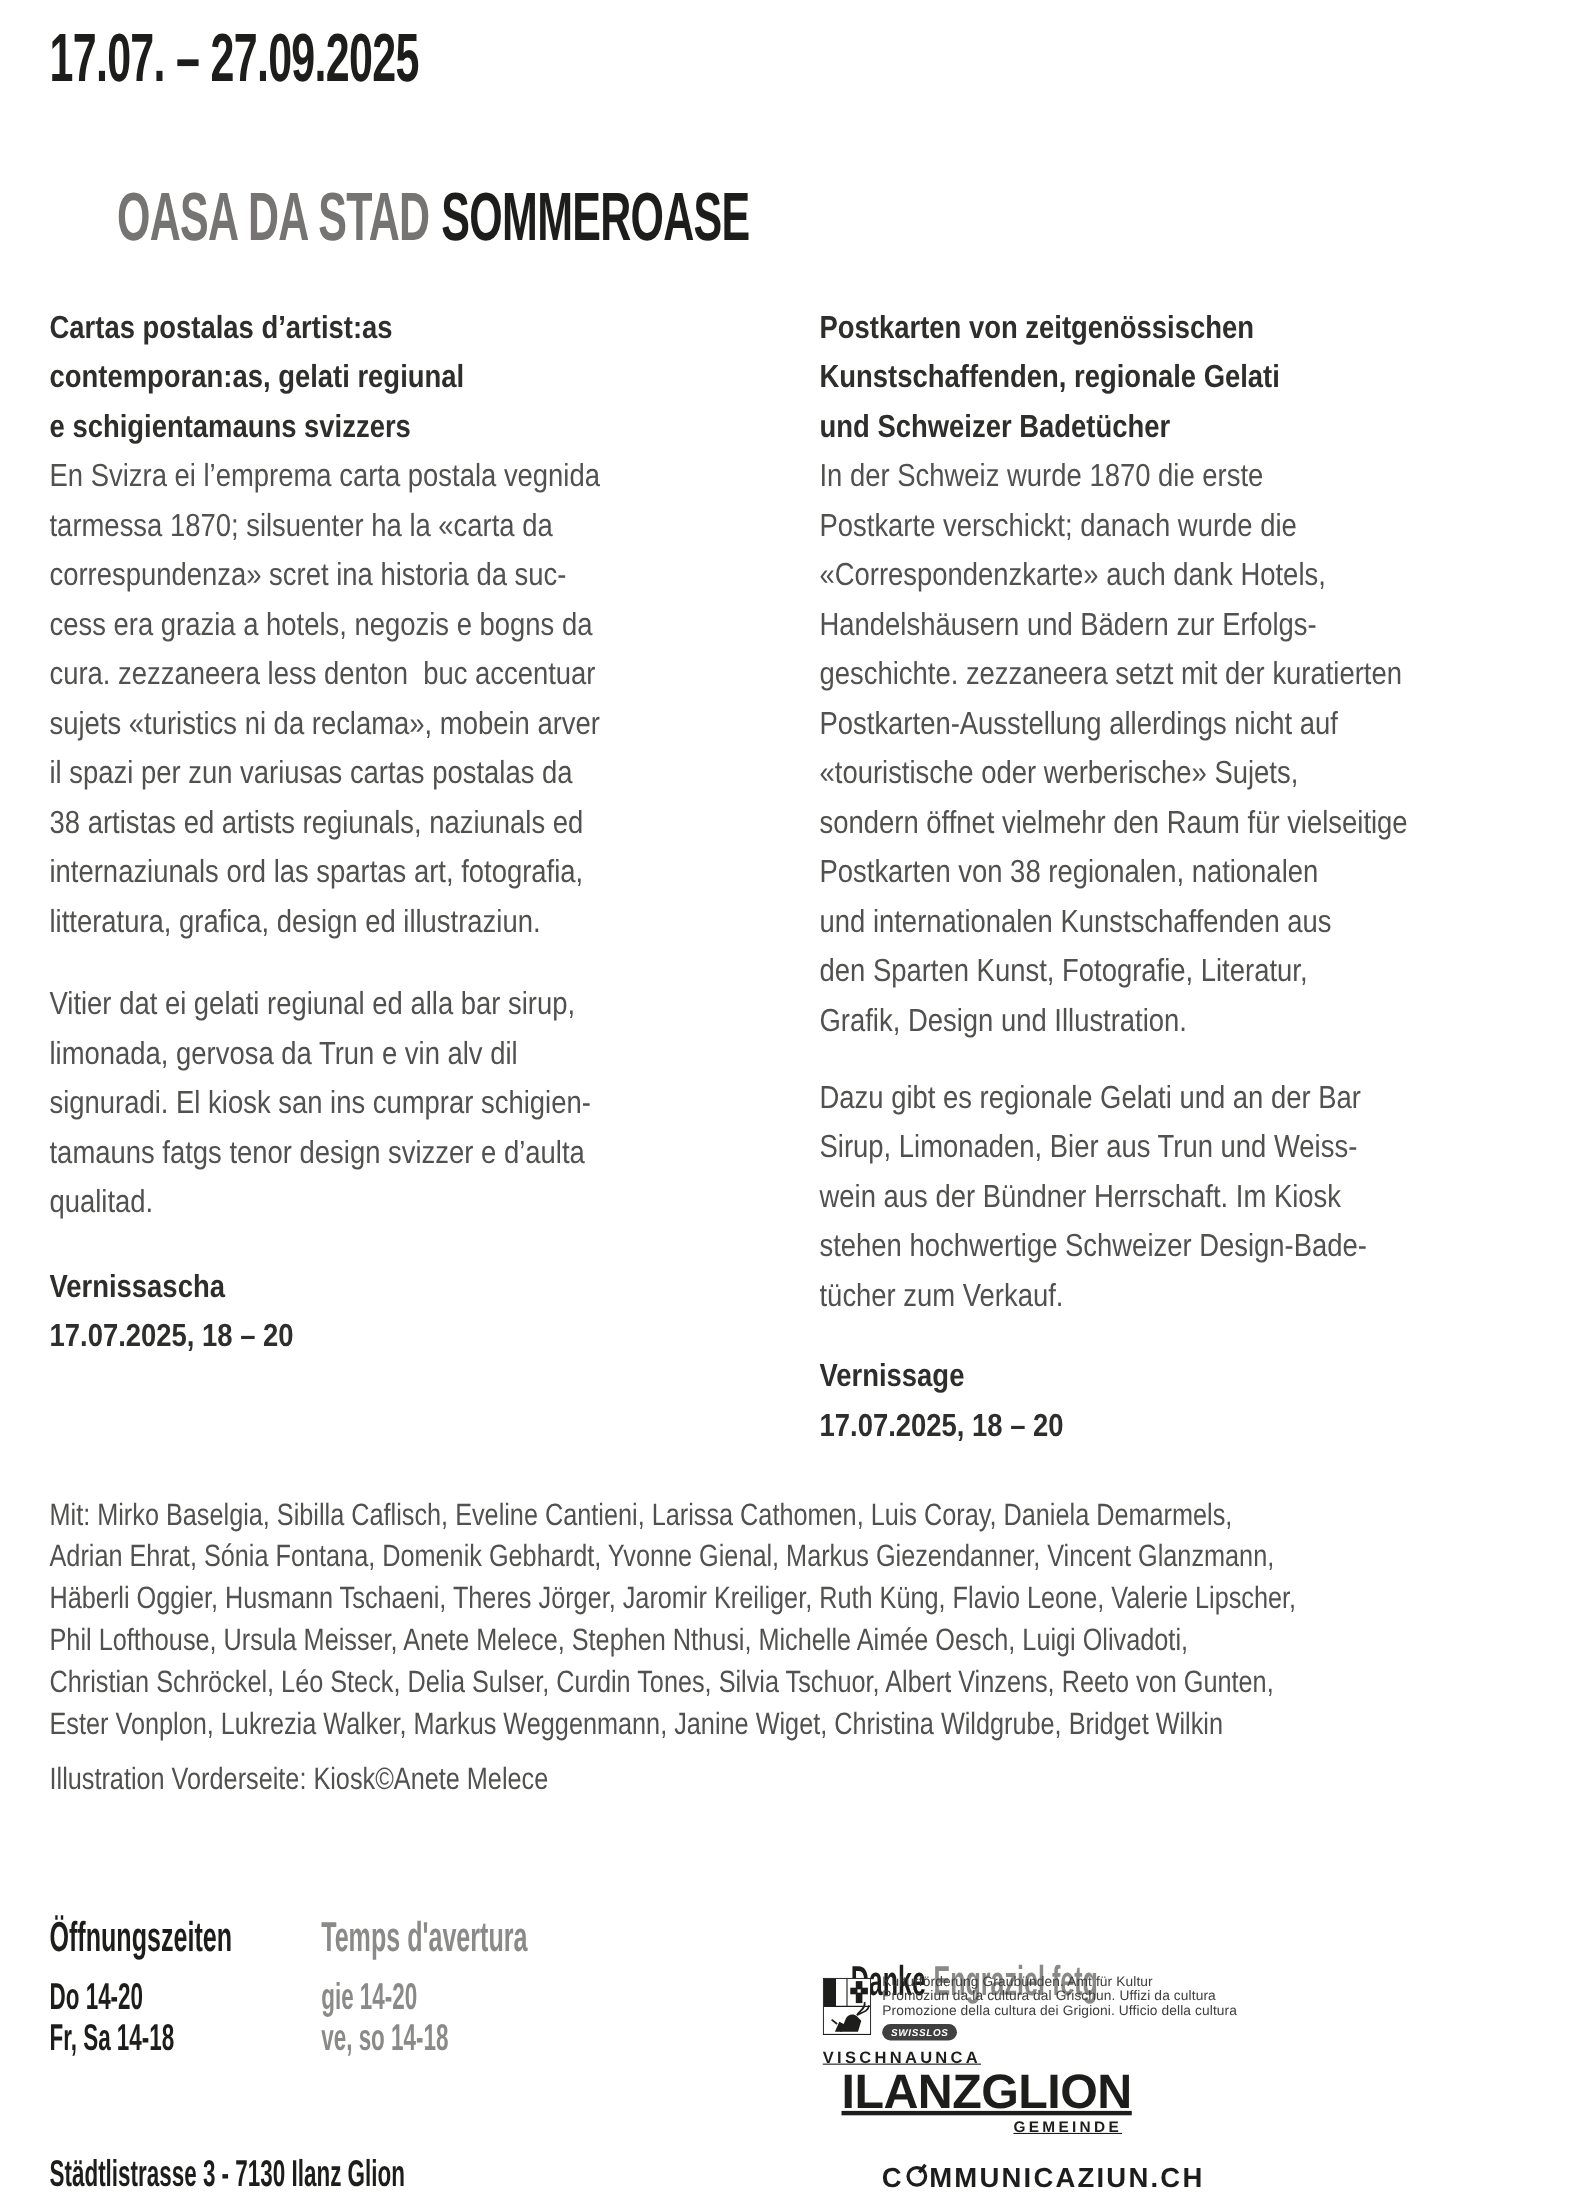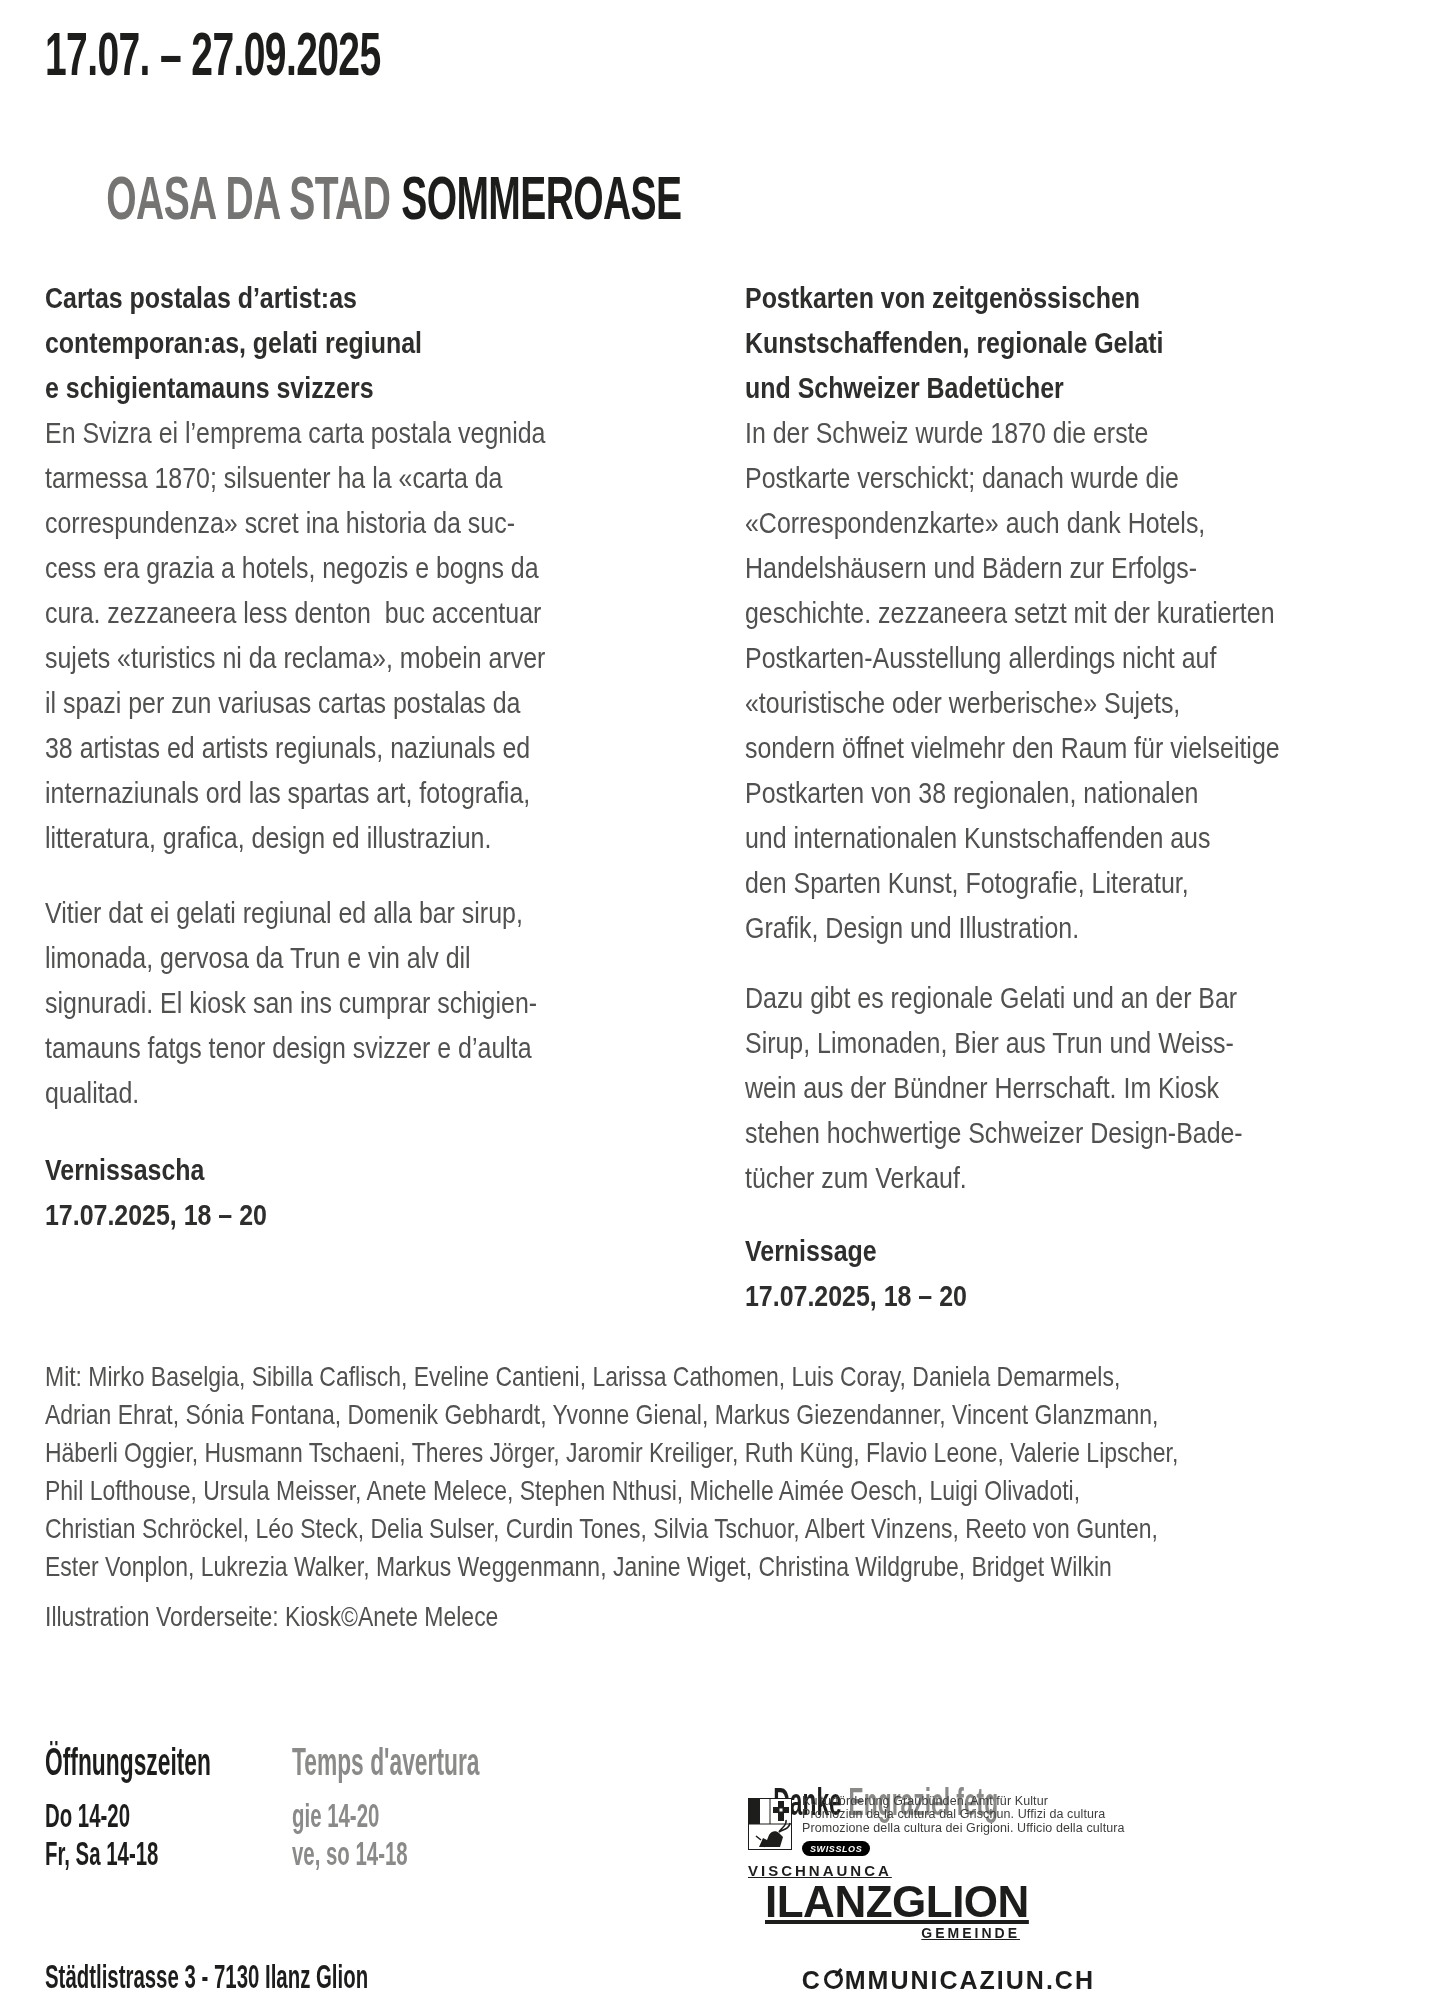--- a/index.html
+++ b/index.html
@@ -52,21 +52,21 @@
   .f-head{font-size:38px;line-height:40px;}
   .f-body{font-size:34px;line-height:38px;}
   .gray{color:#8a8a88;}
 
   
   .sponsor-text{
     font-size:12.5px;line-height:13.4px;color:#3d3d3b;
     letter-spacing:0.1px;white-space:pre;
   }
   .swisslos{
-    display:inline-block;background:#000000;color:#ffffff;
+    display:inline-block;background:#404040;color:#ffffff;
     font-size:9px;font-weight:700;font-style:italic;
     letter-spacing:0.6px;border-radius:8px;padding:3px 8px 2px 8px;
   }
 
   
   .muni{width:272px;color:#1d1d1b;}
   .muni-top{font-size:15px;font-weight:700;letter-spacing:3px;line-height:16px;}
   .muni-name{font-size:44px;font-weight:800;letter-spacing:-0.5px;line-height:44px;margin-top:1px;margin-left:17px;}
   .muni-sub{font-size:14px;font-weight:700;letter-spacing:3px;line-height:15px;text-align:right;margin-top:2px;}
 

